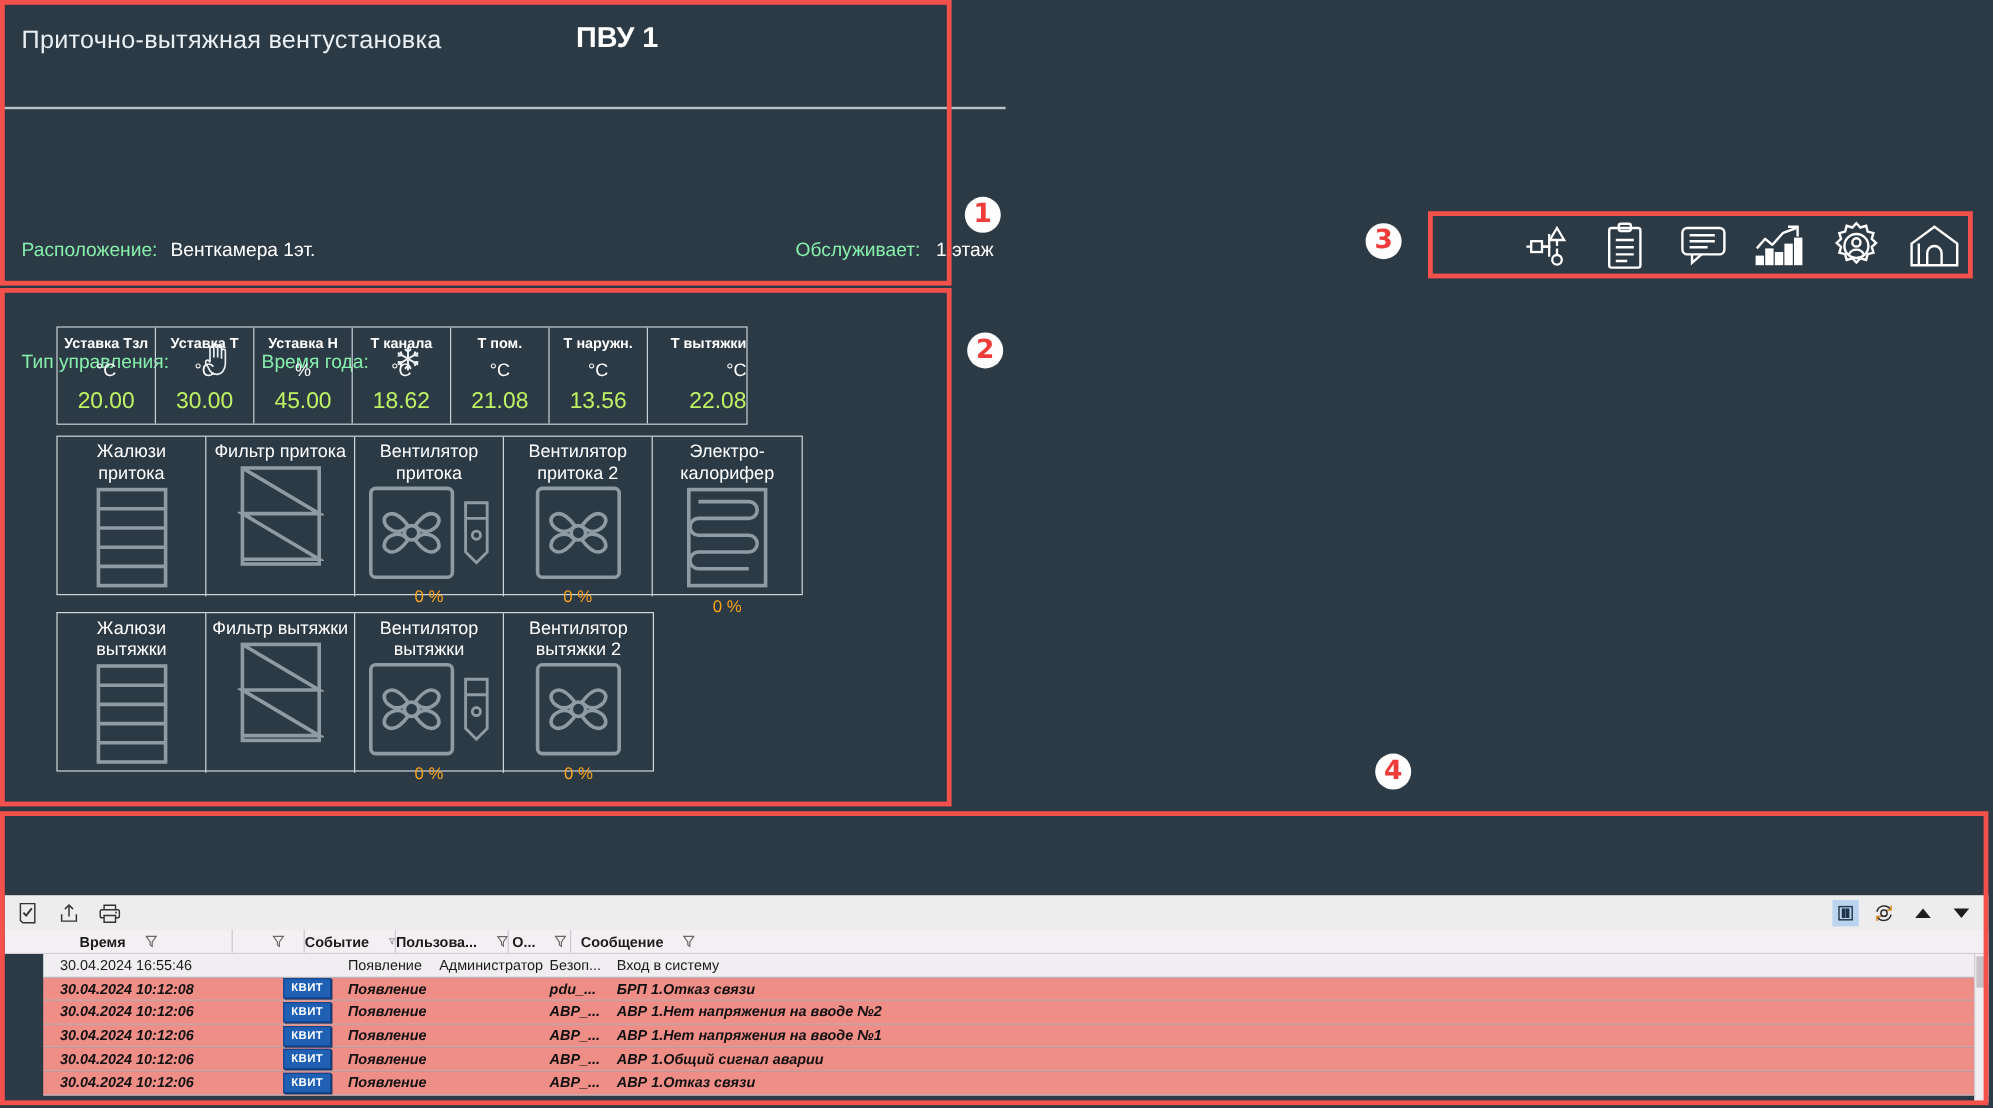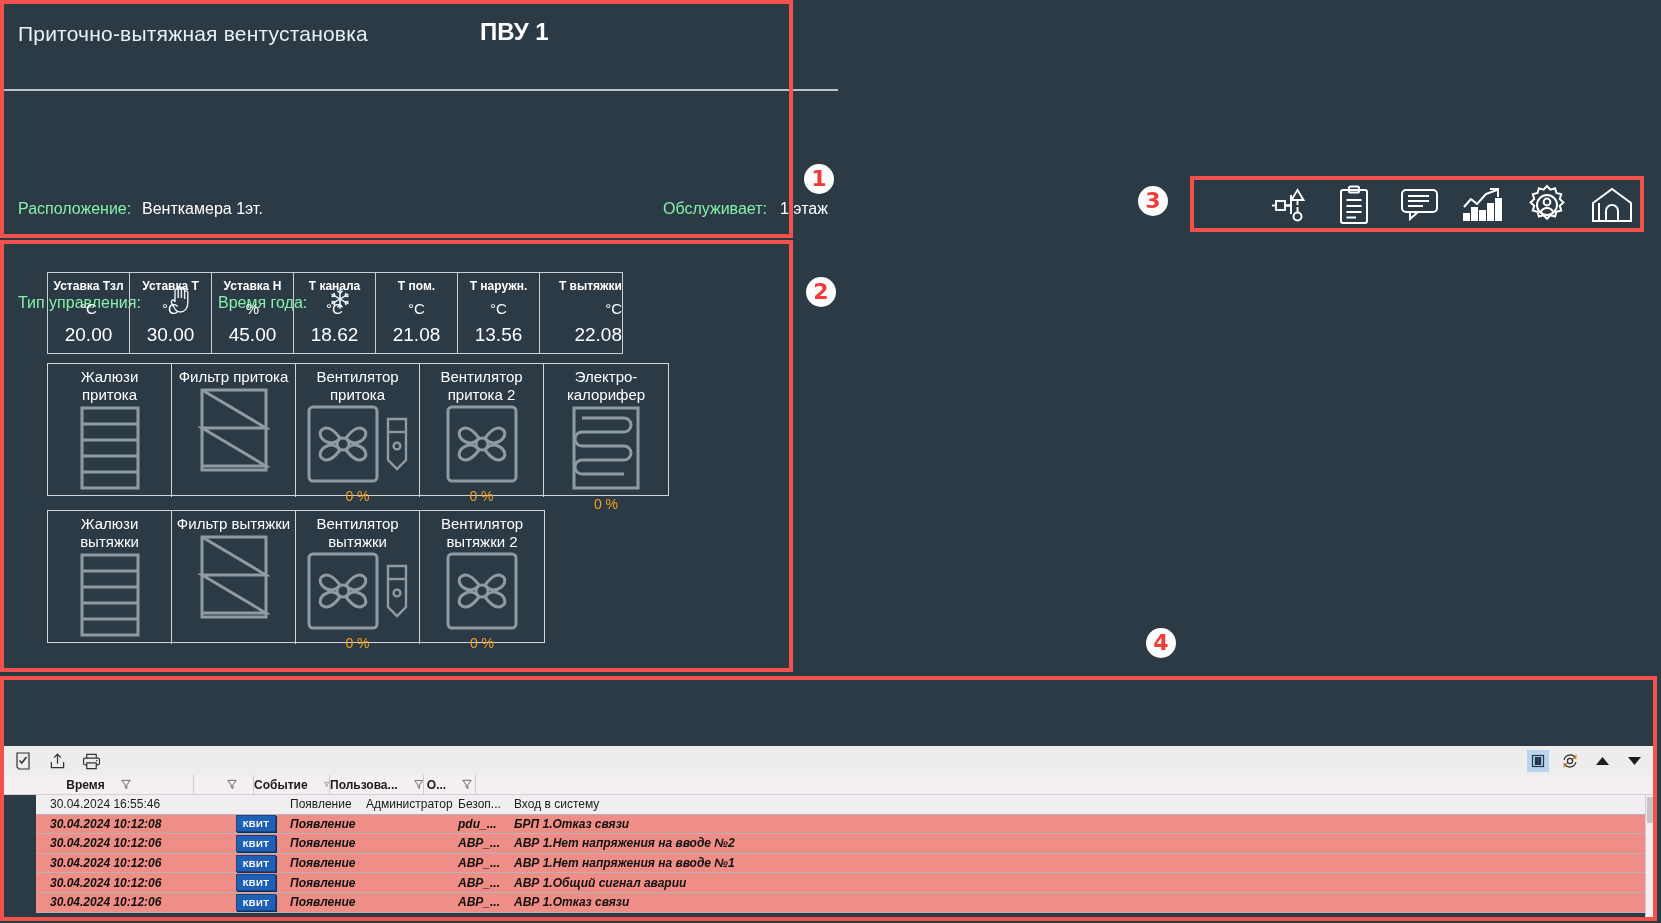--- a/index.html
+++ b/index.html
@@ -38,21 +38,21 @@
   .r-ssn-i { position:absolute; left:327px; top:192px; }
 
   
   #sec2 { position:absolute; left:15px; top:255px; width:840px; height:455px;margin-left:12px; }
   .meas-row { position:absolute; left:20px; top:17px; display:flex; border:1px solid #c8d0d6; }
   .meas-cell { border-right:1px solid #c8d0d6; padding:6px 0 7px 0; text-align:center;
                display:flex; flex-direction:column; gap:7px; }
   .meas-cell:last-child { border-right:none;align-items:flex-end; }
   .meas-name { font-size:12px; color:#ffffff; font-weight:bold; }
   .meas-unit { font-size:15px; color:#ffffff; }
-  .meas-val  { font-size:19px; color:#ffffff; }
+  .meas-val  { font-size:19px; color:#bef264; }
 
   .eq-row { position:absolute; display:flex; border:1px solid #cfd6db; }
   .eq-cell { border-right:1px solid #cfd6db; position:relative; display:flex;
              flex-direction:column; align-items:center; }
   .eq-cell:last-child { border-right:none; }
   .eq-title { color:#ffffff; font-size:15px; text-align:center; line-height:18px;
               padding:4px 4px 0 4px; white-space:pre-line; }
   .eq-icons { flex:1; display:flex; align-items:center; justify-content:center; gap:5px; }
   .eq-pct { color:#f6a21d; font-size:14px; padding-bottom:6px; }
   .spacer-pct { height:20px; }
@@ -422,20 +422,26 @@
         <svg class="filt" width="10" height="11" viewBox="0 0 12 13" fill="none" stroke="#6a6a6a" stroke-width="1.2">
           <path d="M1 1.5 H11 L7 7 V11.5 L5 10 V7 Z"></path>
         </svg>
       </div>
       <div class="hcell" style="width: 52px;">
         <span>О...</span>
         <svg class="filt" width="10" height="11" viewBox="0 0 12 13" fill="none" stroke="#6a6a6a" stroke-width="1.2">
           <path d="M1 1.5 H11 L7 7 V11.5 L5 10 V7 Z"></path>
         </svg>
       </div>
+      <div class="hcell msg" style="flex: 1 1 0%;">
+        <span>Сообщение</span>
+        <svg class="filt" width="10" height="11" viewBox="0 0 12 13" fill="none" stroke="#6a6a6a" stroke-width="1.2">
+          <path d="M1 1.5 H11 L7 7 V11.5 L5 10 V7 Z"></path>
+        </svg>
+      </div>
     </div>
   <div class="al-rows" id="al-rows">
       <div class="al-row normal">
     <div class="c-time">30.04.2024 16:55:46</div>
     <div class="c-ack"></div>
     <div class="c-evt">Появление</div>
     <div class="c-user">Администратор</div>
     <div class="c-obj">Безоп...</div>
     <div class="c-msg">Вход в систему</div>
       </div>

